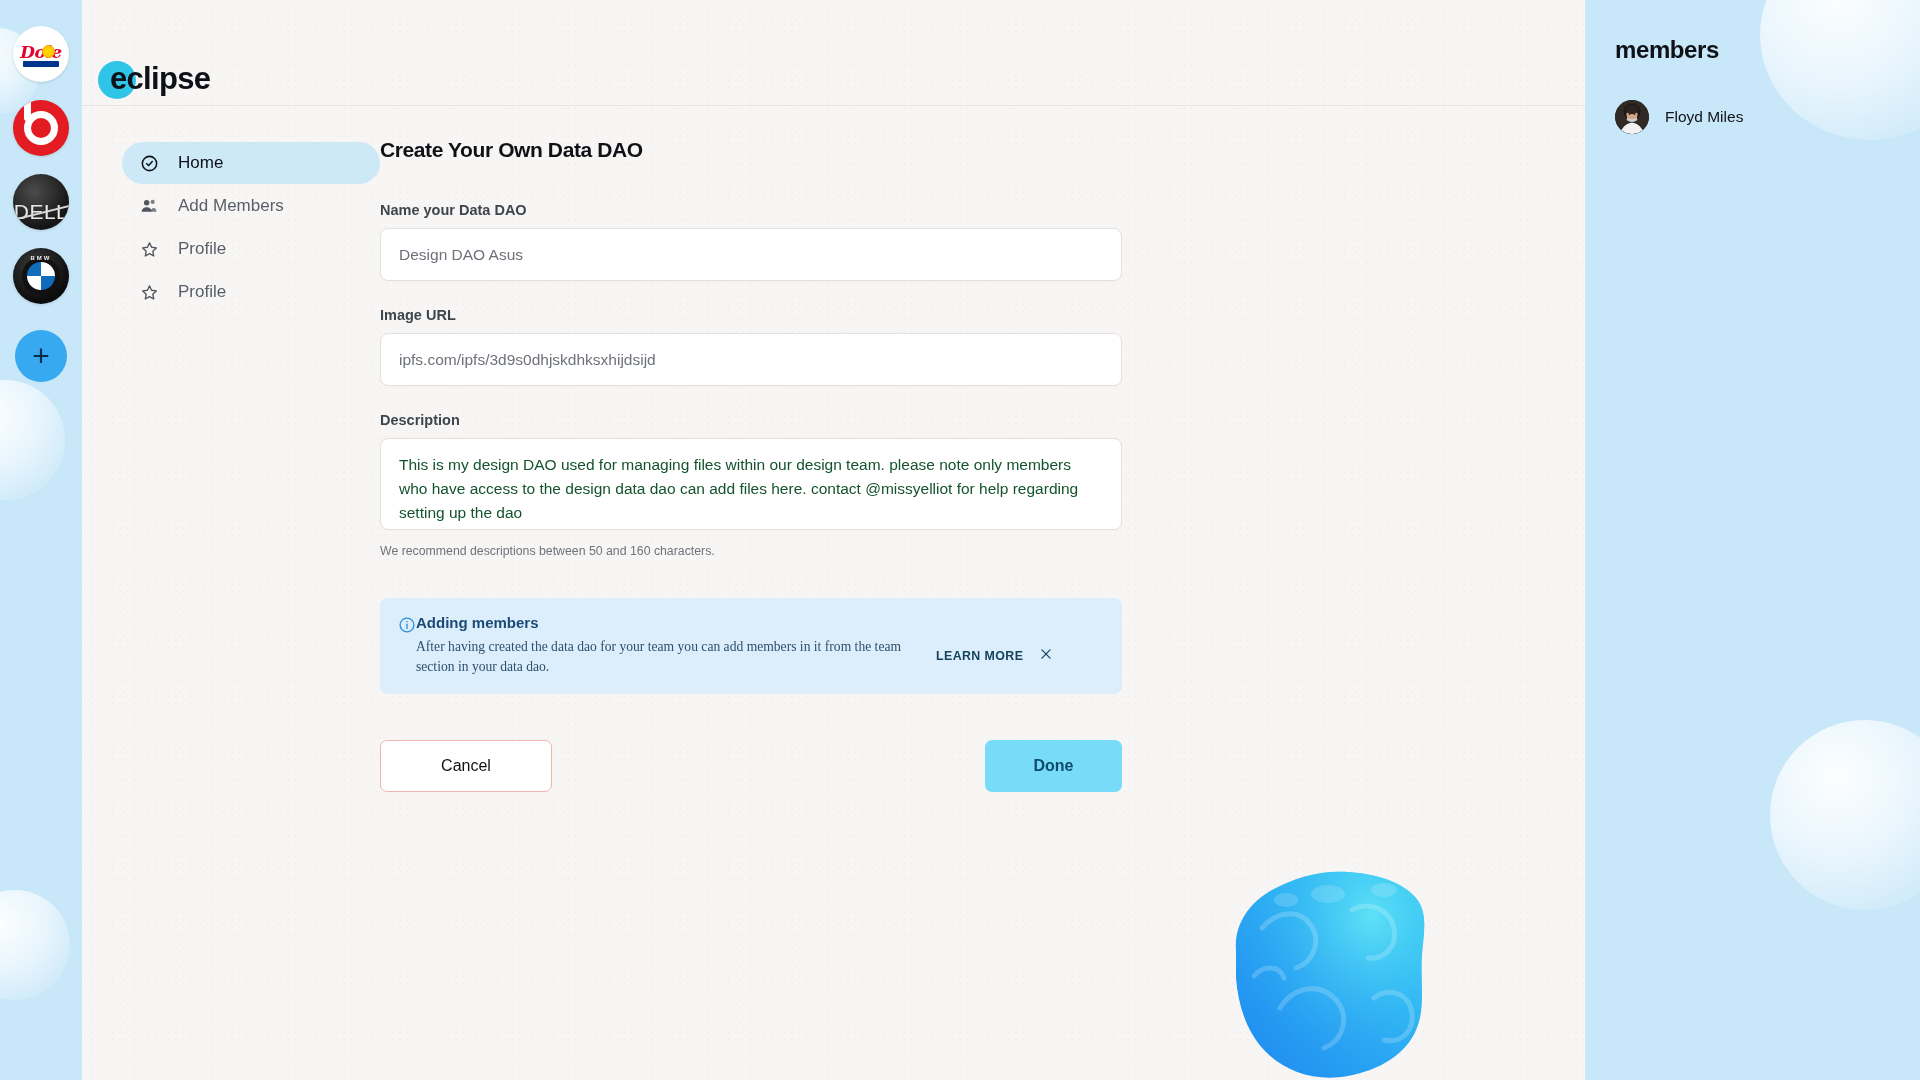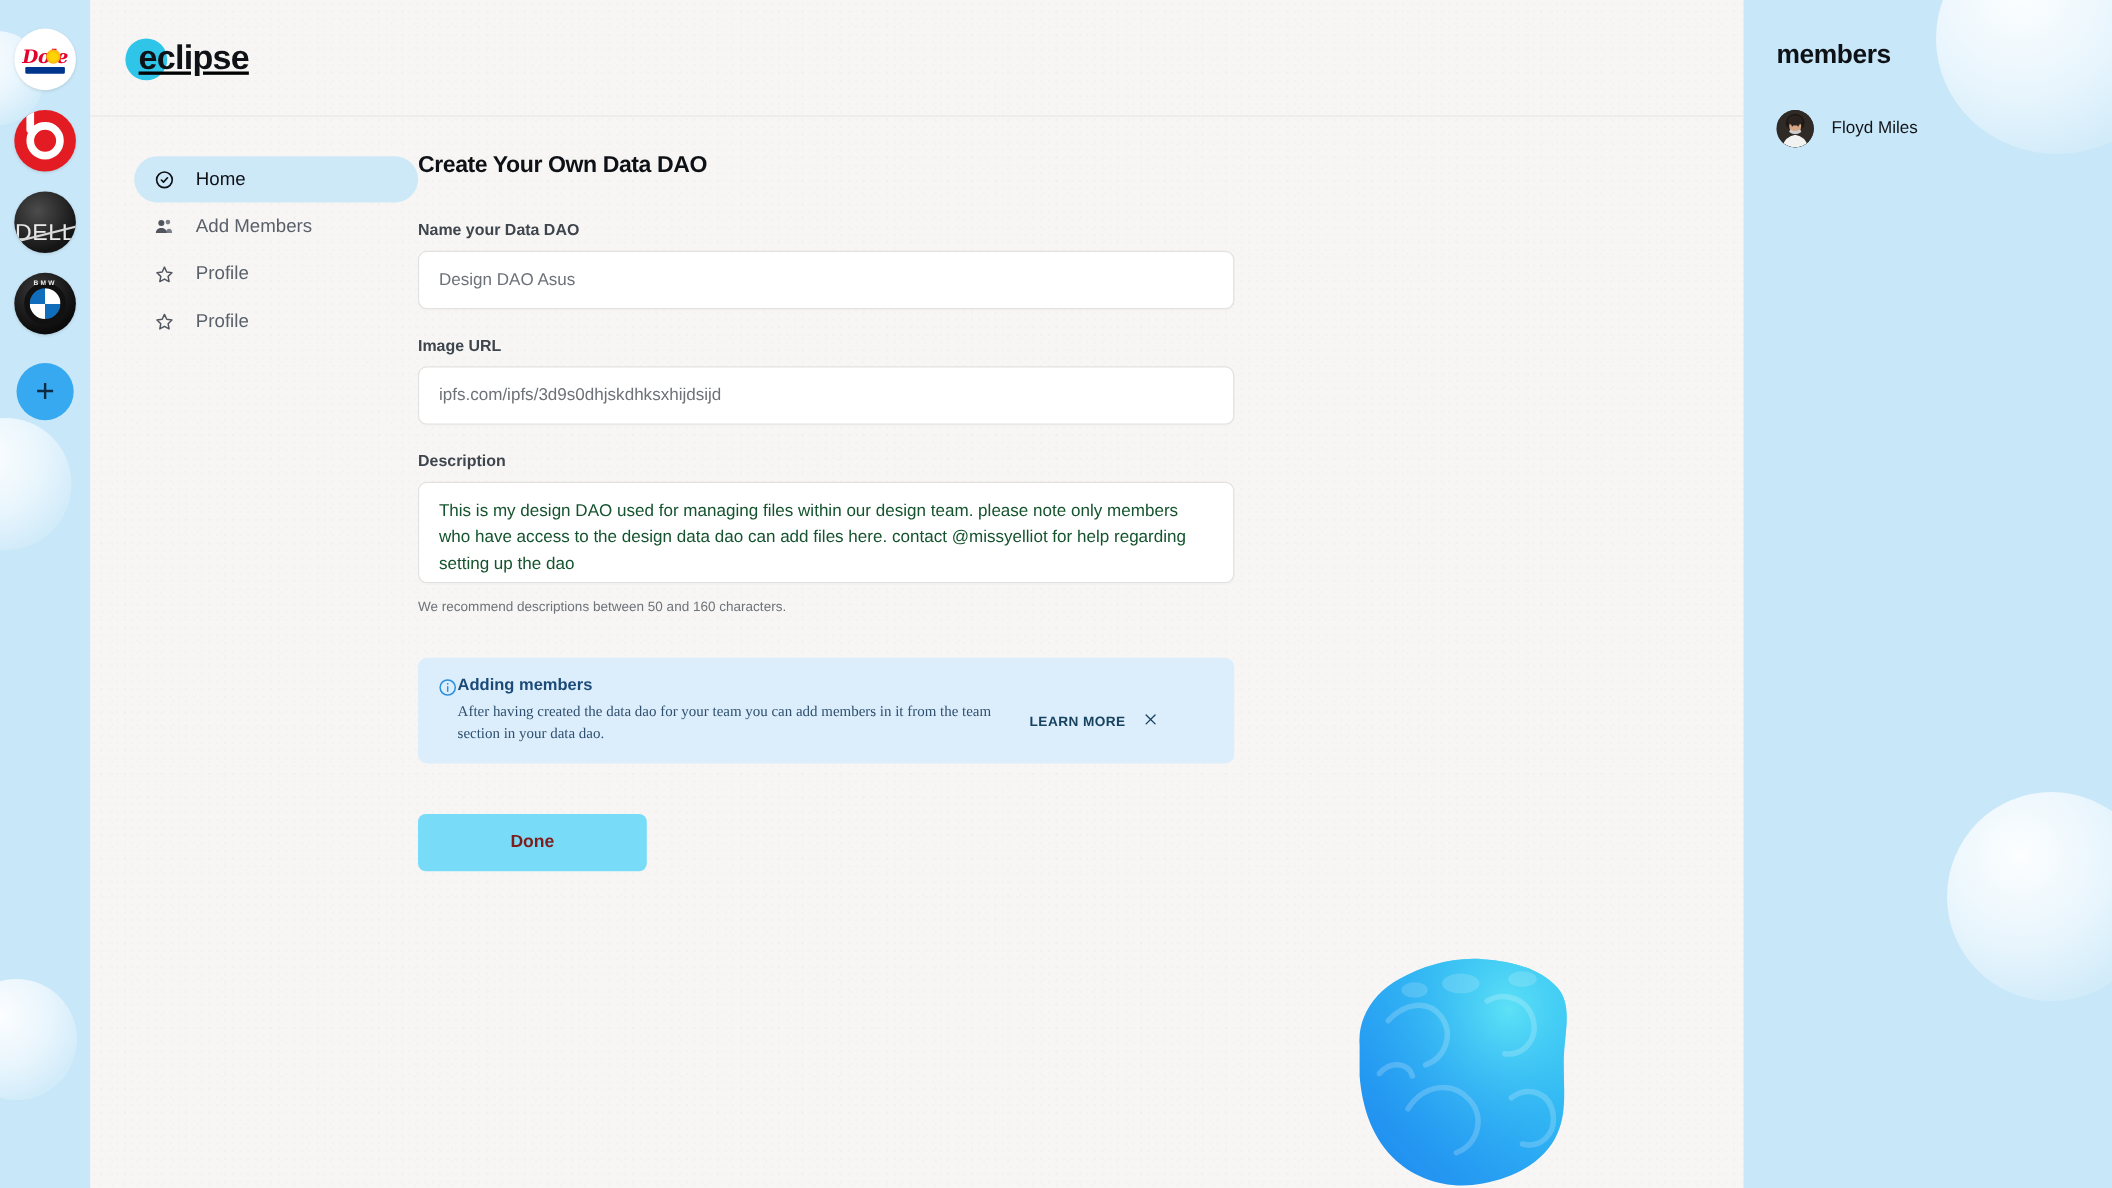--- a/index.html
+++ b/index.html
@@ -98,21 +98,21 @@
     background: #f7f6f5;
     background-image:
       radial-gradient(rgba(0,0,0,.020) 1px, transparent 1px),
       radial-gradient(rgba(0,0,0,.014) 1px, transparent 1px);
     background-size: 7px 7px, 11px 11px;
     background-position: 0 0, 4px 5px;
     overflow: hidden;
   }
   #panel-header {
     height: 106px; border-bottom: 1px solid #e6e4e2;
-    display: flex; align-items: center; padding-left: 32px; text-decoration: underline;
+    display: flex; align-items: flex-end; padding-left: 16px;
   }
   .logo { display: flex; align-items: center; position: relative; height: 52px; }
   .logo-dot {
     position: absolute; left: 0; top: 8px; width: 38px; height: 38px;
     border-radius: 50%; background: #2ec5e8;
   }
   .logo-text {
     position: relative; z-index: 2; padding-left: 12px;
     font-size: 31px; font-weight: 700; color: #0e1116; letter-spacing: -.7px;
   }
@@ -167,21 +167,21 @@
   .learn-more { font-size: 12.4px; font-weight: 700; color: #16415f; letter-spacing: .4px; cursor: pointer; white-space: nowrap; }
   .banner-close { font-size: 17px; color: #16415f; cursor: pointer; line-height: 1; }
 
   
   #actions { width: 742px; display: flex; justify-content: space-between; margin-top: 46px; }
   .btn {
     height: 52px; border-radius: 7px; display: flex; align-items: center; justify-content: center;
     font-size: 16px; cursor: pointer;
   }
   .btn-cancel { width: 172px; background: #fff; border: 1.6px solid #f0b6ae; color: #0e1116; }
-  .btn-done { width: 208px; background: #78dcf8; color: #7f1d1d; font-weight: 700; }
+  .btn-done { width: 137px; background: #78dcf8; color: #0c4a6e; font-weight: 700; }
 
   
   #blob3d {
     position: absolute; left: 1142px; top: 858px; width: 250px; height: 225px;
     pointer-events: none;
   }
 
   
   #members { position: absolute; left: 1585px; top: 0; width: 335px; height: 1080px; padding: 36px 0 0 30px; z-index: 5; }
   #members-title { font-size: 24px; font-weight: 700; color: #0e1116; letter-spacing: -.4px; }
@@ -321,20 +321,21 @@
                     <line x1="5" y1="5" x2="19" y2="19"></line>
                       <line x1="19" y1="5" x2="5" y2="19"></line>
                   </svg>
                 </span>
               </div>
             </div>
           </div>
         </div>
 
         <div id="actions">
+          <div class="btn btn-cancel">Cancel</div>
           <div class="btn btn-done">Done</div>
         </div>
 
       </div>
     </div>
 
     <div id="blob3d">
       <svg width="250" height="225" viewBox="0 0 250 225">
         <defs>
           <linearGradient id="bg1" x1="0" y1="1" x2="1" y2="0">

